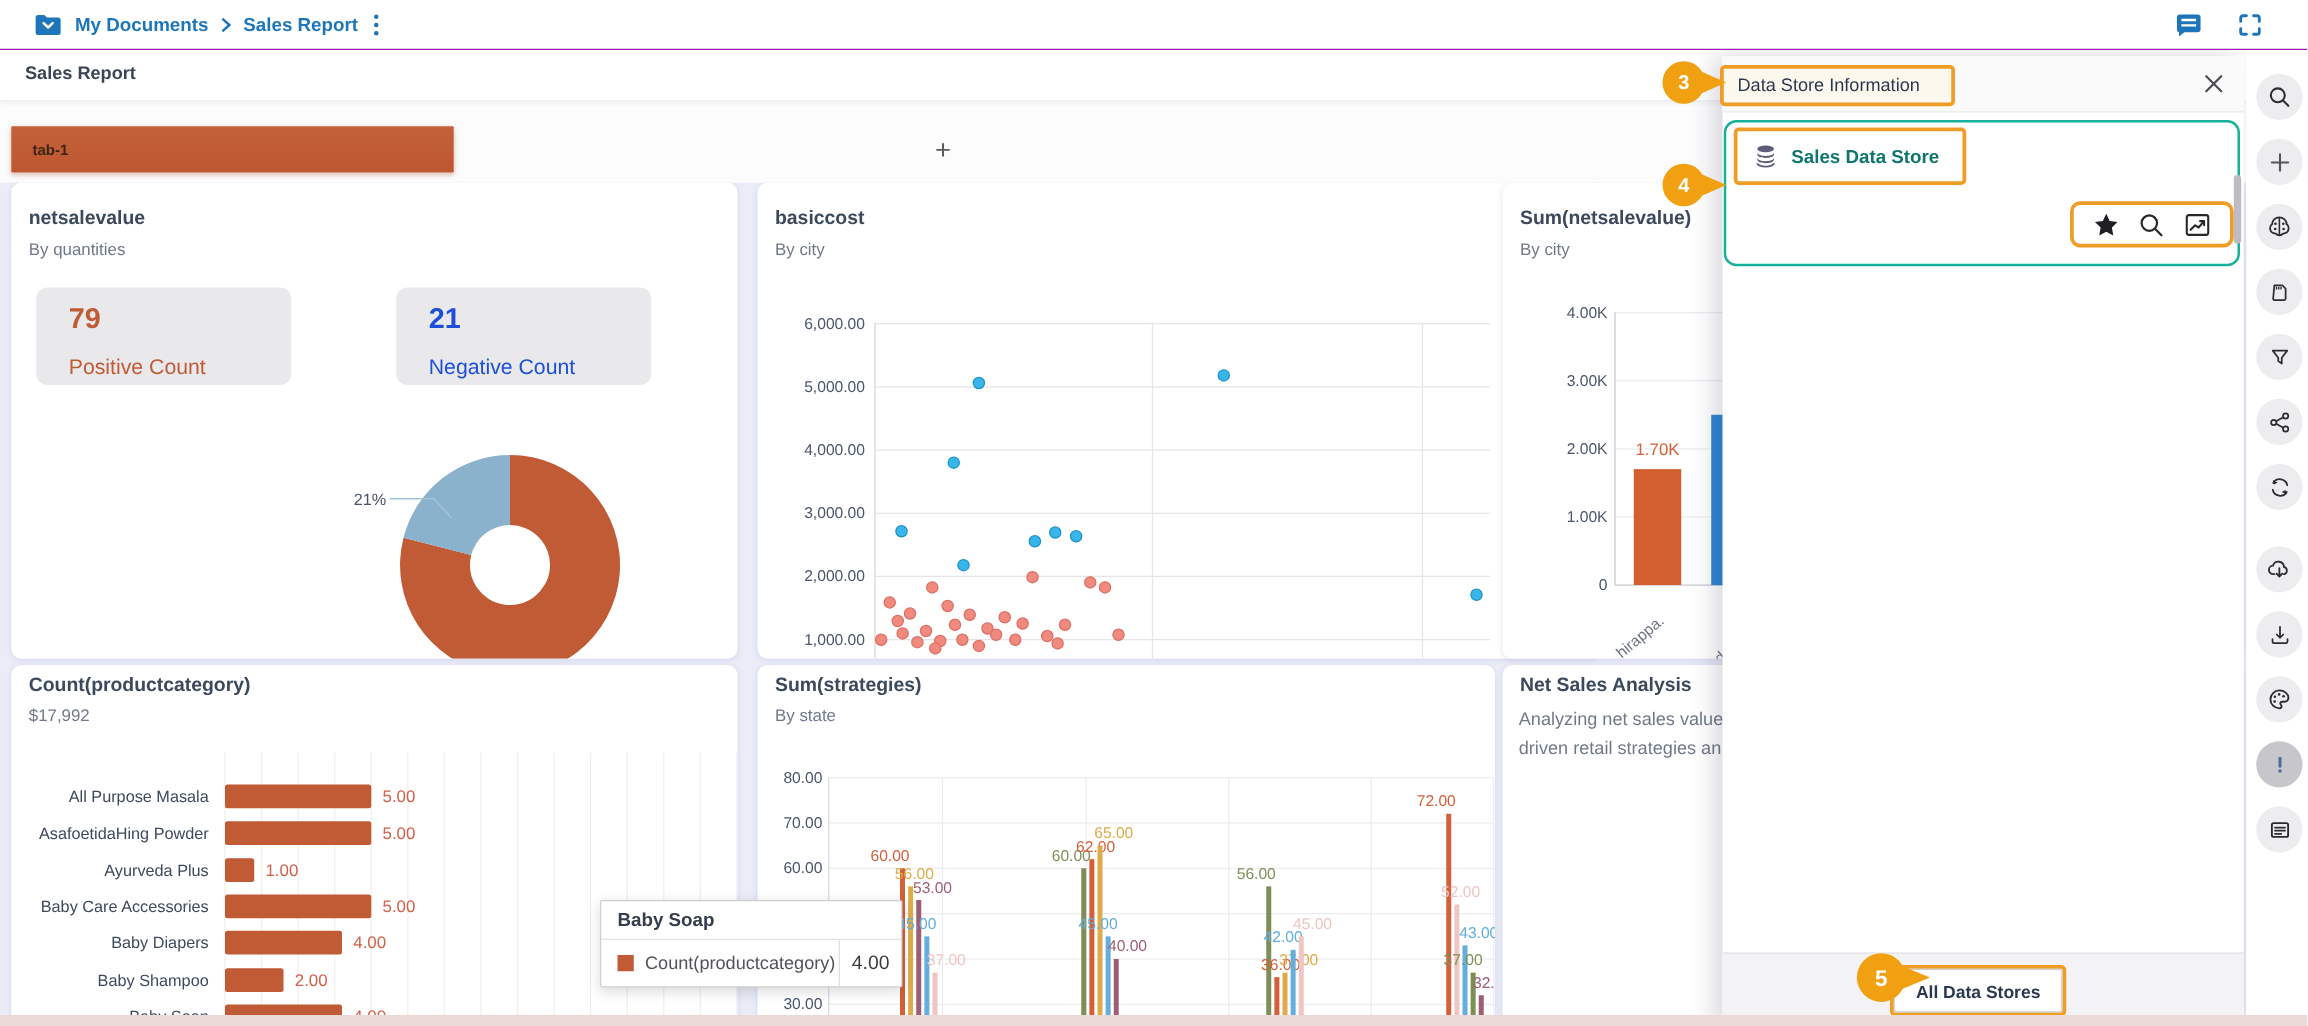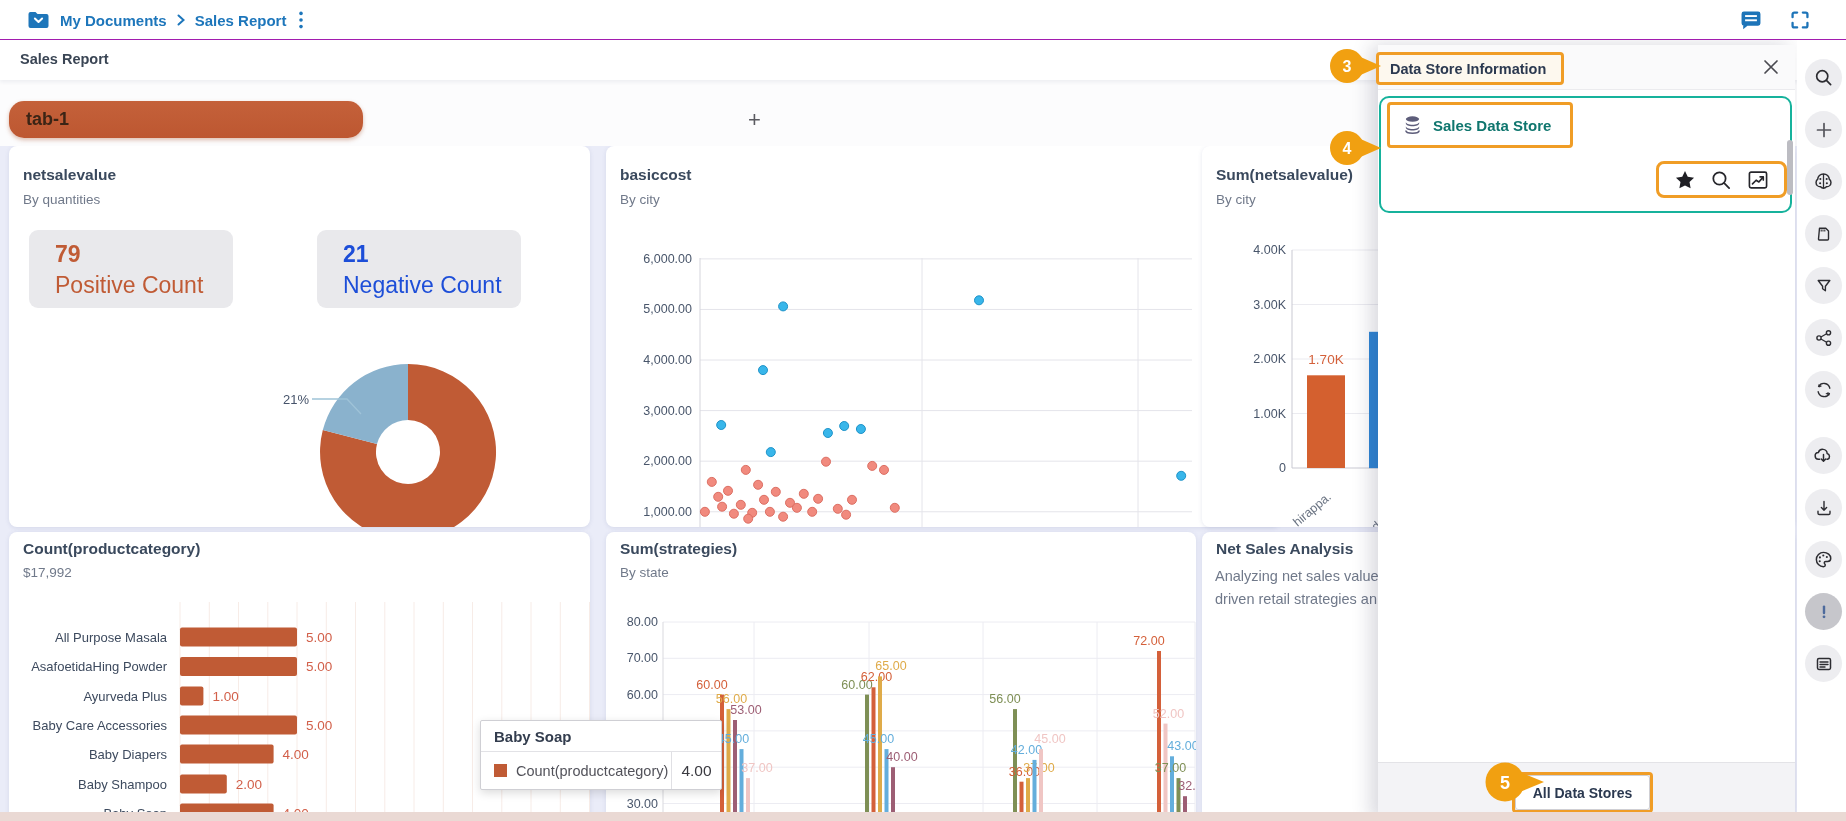--- a/index.html
+++ b/index.html
@@ -13,21 +13,21 @@
   .crumb{position:absolute;left:26px;top:8px;display:flex;align-items:center;gap:9px}
   .crumb .txt{color:#1d76bb;font-size:15px;font-weight:700}
   .top-ico{position:absolute;top:8px;width:26px;height:26px;cursor:pointer}
 
   
   .pagehead{position:absolute;left:0;top:40px;width:1846px;height:40px;background:#fff;box-shadow:0 2px 4px rgba(30,40,80,.07);z-index:5}
   .pagehead .t{position:absolute;left:20px;top:11px;font-size:14.5px;font-weight:700;color:#3a4554}
 
   
   .tabzone{position:absolute;left:0;top:80px;width:1846px;height:66px;background:#fcfcfd;z-index:4}
-  .tab{position:absolute;top:21px;height:37px;border-radius:15px;font-size:18px;display:flex;align-items:center;padding-left:17px;cursor:pointer}
+  .tab{position:absolute;top:21px;height:37px;border-radius:1px;font-size:12px;display:flex;align-items:center;padding-left:17px;cursor:pointer}
   .tab1{left:9px;width:354px;background:linear-gradient(180deg,#c4613a,#bd5731);color:#3b2415;font-weight:700;box-shadow:0 2px 4px rgba(160,70,30,.35)}
   .tab2{left:375px;width:358px;background:#f3f3f6;border:1px solid #d9d9e0;color:#333f52;font-weight:600}
   .addtab{position:absolute;left:748px;top:27px;font-size:22px;color:#5a5a60;cursor:pointer;font-weight:400}
 
   
   .dash{position:absolute;left:0;top:146px;width:1846px;height:675px;background:#eaecf8;z-index:1}
   .panel{position:absolute;background:#fff;border-radius:8px;box-shadow:0 1px 4px rgba(100,110,160,.16);overflow:hidden}
   .p1{left:9px;top:0;width:581px;height:381px}
   .p2{left:606px;top:0;width:674px;height:381px}
   .p3{left:1202px;top:0;width:592px;height:381px}
@@ -35,40 +35,40 @@
   .p5{left:606px;top:386px;width:590px;height:289px}
   .p6{left:1202px;top:386px;width:592px;height:289px}
   .pt{position:absolute;left:14px;font-size:15.5px;font-weight:700;color:#3a495d;white-space:nowrap}
   .ps{position:absolute;left:14px;font-size:13.5px;color:#70798a;white-space:nowrap}
   .r1 .pt{top:20px}.r1 .ps{top:46px}
   .r2 .pt{top:8px}.r2 .ps{top:33px}
   .chart{position:absolute;left:0;top:0}
 
   .kpi{position:absolute;top:84px;width:204px;height:78px;background:#e9e9ec;border-radius:9px;padding:11px 0 0 26px;cursor:pointer}
   .kpi .v{font-size:23px;font-weight:700}
-  .kpi .l{font-size:23px;margin-top:4px}
+  .kpi .l{font-size:17px;margin-top:16px}
   .kpi.pos{left:20px;color:#c05b35}
   .kpi.neg{left:308px;color:#1d4ed8}
 
   .nstext{position:absolute;left:13px;font-size:14.5px;color:#70798a;white-space:nowrap}
 
   
   .tooltip{position:absolute;left:480px;top:720px;width:242px;background:#fff;border:1px solid #cfcfd4;border-radius:2px;box-shadow:0 3px 10px rgba(0,0,0,.14);z-index:6}
   .tt-head{padding:7px 13px 6px;font-size:15px;font-weight:700;color:#333d4e;border-bottom:1px solid #e2e2e6}
   .tt-row{display:flex;align-items:center;height:37px}
   .tt-sw{width:13px;height:13px;background:#c05b35;margin:0 9px 0 13px}
   .tt-lab{flex:1;font-size:14.5px;color:#52525a;white-space:nowrap}
   .tt-val{width:50px;height:100%;border-left:1px solid #e0e0e4;display:flex;align-items:center;justify-content:center;font-size:15.5px;color:#3a3a40}
 
   
   .rpanel{position:absolute;left:1378px;top:45px;width:417px;height:776px;background:#fff;box-shadow:-7px 0 18px rgba(40,40,70,.18);z-index:10}
   .rp-head{position:relative;height:45px;border-bottom:1px solid #ebebee;background:#fafafb}
   .hb{border:3px solid #f09d26;border-radius:4px}
   .hb-title{position:absolute;left:-2px;top:7px;width:188px;height:33px;display:flex;align-items:center;padding-left:11px;background:#fdf8ee}
-  .hb-title span{font-size:14.5px;font-weight:700;color:#2b3950;white-space:nowrap}
+  .hb-title span{font-size:14.5px;font-weight:400;color:#2b3950;white-space:nowrap}
   .rp-close{position:absolute;right:14px;top:12px;width:20px;height:20px;cursor:pointer}
   .store-card{position:absolute;left:1px;top:51px;width:413px;height:117px;border:2px solid #16b29c;border-radius:10px;background:#fff}
   .hb-chip{position:absolute;left:6px;top:4px;height:46px;display:flex;align-items:center;gap:11px;padding:0 19px 0 13px;cursor:pointer;background:#fff}
   .hb-chip .nm{font-size:15px;font-weight:700;color:#0f766e;white-space:nowrap}
   .hb-icons{position:absolute;right:3px;top:63px;width:131px;height:37px;border-radius:8px;display:flex;align-items:center;justify-content:space-around;padding:0 8px;background:#fff}
   .hb-icons .ic{cursor:pointer;display:flex}
   .rp-thumb{position:absolute;right:2px;top:95px;width:6px;height:55px;background:#bcbcc2;border-radius:3px;cursor:pointer}
   .rp-foot{position:absolute;left:0;top:717px;width:417px;height:50px;background:#f3f3f6;border-top:1px solid #e3e3e7}
   .hb-foot{position:absolute;left:134px;top:9px;width:141px;height:41px;padding:0;background:transparent}
   .ads-btn{width:100%;height:100%;background:#fff;border:1px solid #cfcfd4;border-radius:3px;display:flex;align-items:center;justify-content:center;font-size:14px;font-weight:700;color:#2b3950;cursor:pointer;white-space:nowrap}

